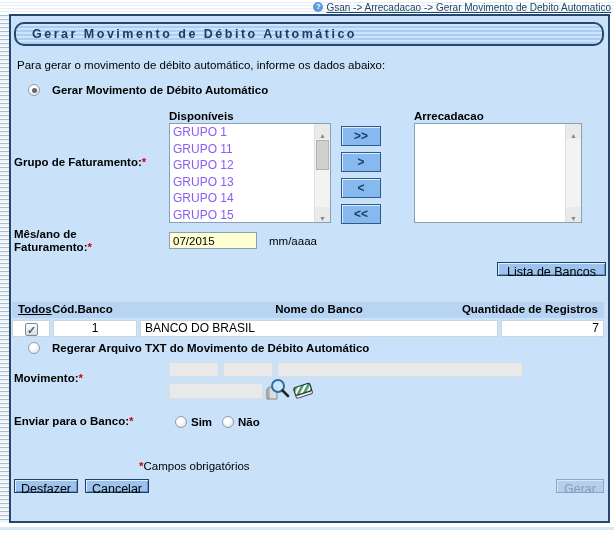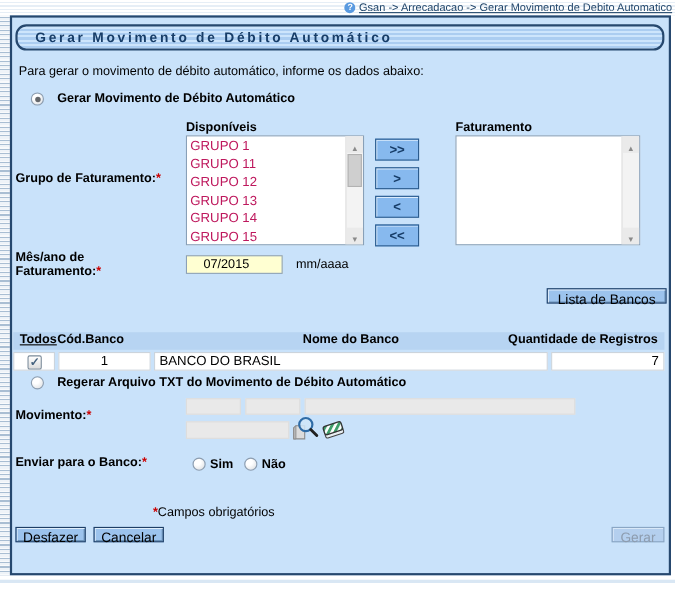--- a/index.html
+++ b/index.html
@@ -34,36 +34,36 @@
   
   .radio { position:absolute; width:12px; height:12px; border-radius:50%;
     border:1px solid #8d9daf; background:radial-gradient(circle at 35% 30%, #ffffff 30%, #d8dbde); cursor:pointer; }
   .radio.checked::after { content:""; position:absolute; left:2.5px; top:2.5px; width:5px; height:5px;
     border-radius:50%; background:#64676b; }
 
   
   .listlabel { position:absolute; font-size:11.5px; font-weight:bold; }
   .listbox { position:absolute; width:162px; height:100px; background:#fff; border:1px solid #88a0b8; }
   .listbox .items { position:absolute; left:0; top:0; right:16px; bottom:0; overflow:hidden; }
-  .opt { font-size:12px; color:#be185d; padding:1px 0 1px 3px; line-height:14.5px; cursor:default; }
+  .opt { font-size:12px; color:#8b5cf6; padding:1px 0 1px 3px; line-height:14.5px; cursor:default; }
   .sb { position:absolute; top:0; right:0; bottom:0; width:16px; background:#f3f3f3; border-left:1px solid #e0e0e0; }
   .sb .up,.sb .dn { position:absolute; left:0; width:15px; height:15px; background:#eaeaea; text-align:center; cursor:pointer; }
   .sb .up { top:0; } .sb .dn { bottom:0; }
   .sb .up::before { content:"▲"; font-size:7px; color:#8a8a8a; line-height:15px; }
   .sb .dn::before { content:"▼"; font-size:7px; color:#8a8a8a; line-height:15px; }
   .sb .thumb { position:absolute; left:1px; top:16px; width:13px; height:30px; background:#cfcfcf; border:1px solid #b2b2b2; cursor:pointer; }
 
   .xferbtn { position:absolute; left:330px; width:40px; height:20px; background:#87b9ee;
     border:1px solid #2c5c8e; box-shadow:inset 1px 1px 0 #dcecfc; color:#173d68;
     font-weight:bold; font-size:12px; text-align:center; line-height:18px; cursor:pointer; }
 
   
   .mname { position:absolute; font-size:11.5px; font-weight:bold; }
   .yinput { position:absolute; left:158px; top:216px; width:88px; height:17px; background:#ffffd2;
-    border:1px solid #8aa0b8; font-size:11.5px; font-family:"Liberation Sans",sans-serif; padding-left:15px; color:#000; }
+    border:1px solid #8aa0b8; font-size:11.5px; font-family:"Liberation Sans",sans-serif; padding-left:3px; color:#000; }
   .hint { position:absolute; left:258px; top:219px; font-size:11.5px; }
 
   
   .btn { position:absolute; height:14px; background:#9cc3ed; border:1px solid #1e3f66;
     box-shadow:inset 1px 1px 0 #e0eefb, inset -1px -1px 0 #6a92b8;
     font-size:12.5px; color:#000; text-align:center; line-height:19px; cursor:pointer;
     font-family:"Liberation Sans",sans-serif; }
   .btn.disabled { color:#8d9cae; background:#b4cfee; border-color:#8aa6c4; box-shadow:inset 1px 1px 0 #d8e8f8; cursor:default; }
 
   
@@ -132,21 +132,21 @@
         <div class="thumb"></div>
         <div class="dn"></div>
       </div>
     </div>
 
     <div class="xferbtn" style="top:110px;">&gt;&gt;</div>
     <div class="xferbtn" style="top:136px;">&gt;</div>
     <div class="xferbtn" style="top:162px;">&lt;</div>
     <div class="xferbtn" style="top:188px;">&lt;&lt;</div>
 
-    <span class="listlabel" style="left:403px; top:94px;">Faturamento</span>
+    <span class="listlabel" style="left:403px; top:94px;">Arrecadacao</span>
     <div class="listbox" style="left:403px; top:107px; width:168px;">
       <div class="sb">
         <div class="up"></div>
         <div class="dn"></div>
       </div>
     </div>
 
     <span class="mname" style="left:3px; top:212px;">Mês/ano de</span>
     <span class="mname" style="left:3px; top:225px;"><span>Faturamento:</span><span class="req">*</span></span>
     <input class="yinput" value="07/2015" style="">

